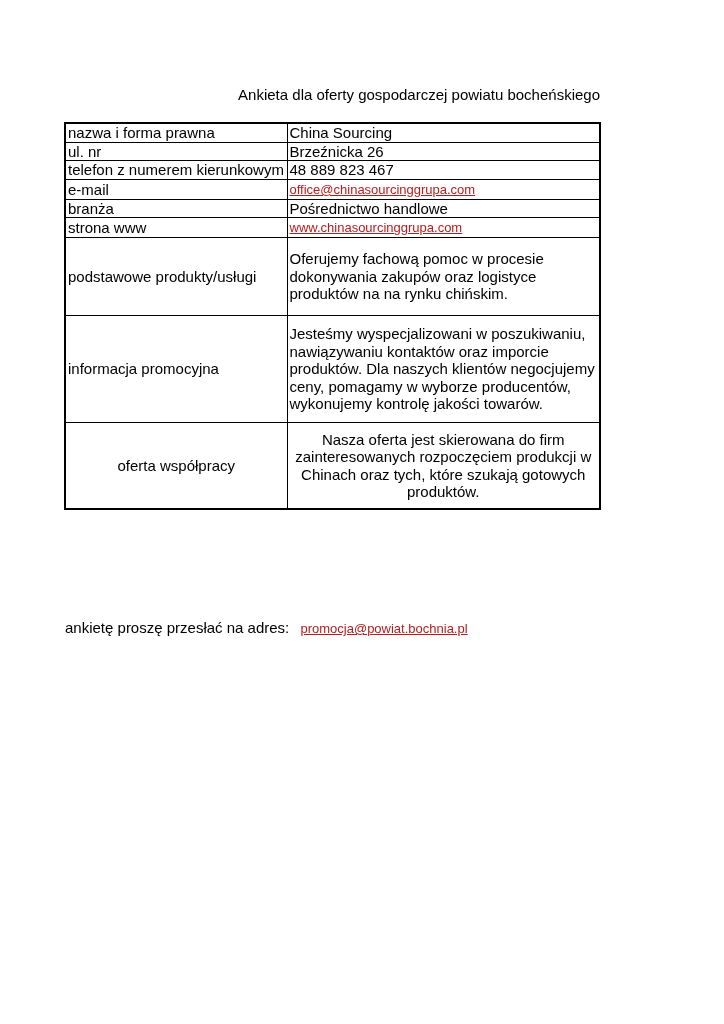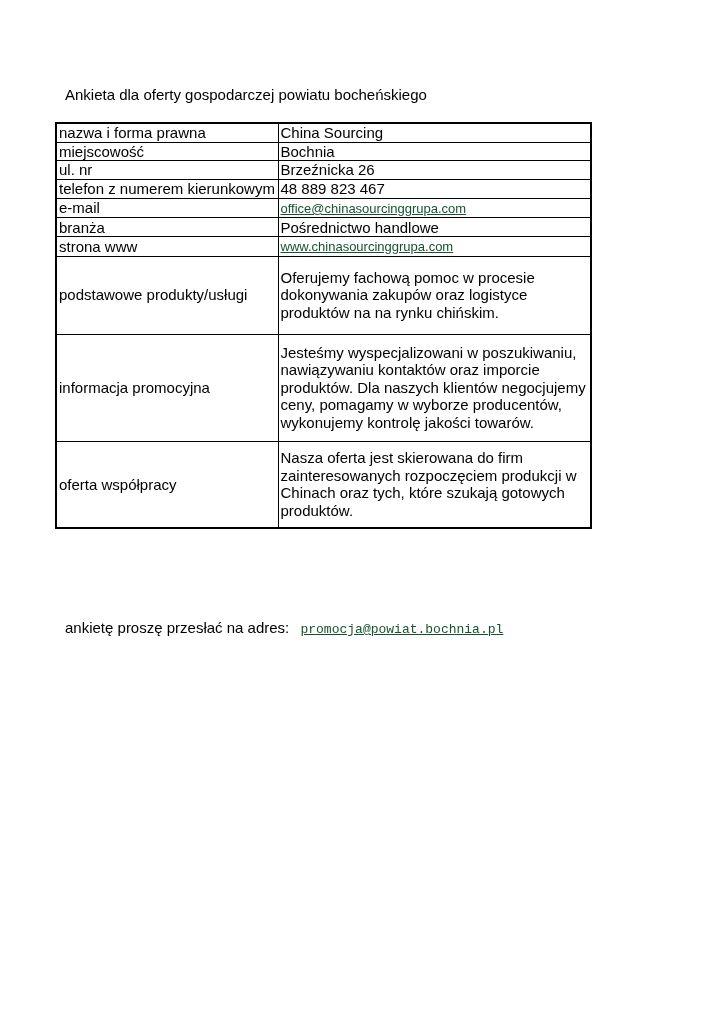--- a/index.html
+++ b/index.html
@@ -11,84 +11,80 @@
     background: #ffffff;
     font-family: "Liberation Sans", sans-serif;
     color: #000000;
     overflow: hidden;
   }
   .doc-title {
     position: absolute;
     top: 86px;
     left: 65px;
     width: 535px;
-    text-align: left;
+    text-align: right;
     font-size: 15px;
     line-height: 17px;
     white-space: nowrap;
   }
   table.form-table {
     position: absolute;
-    left: 55px;
+    left: 64px;
     top: 122px;
     width: 535px;
     border-collapse: collapse;
     table-layout: fixed;
     border: 2px solid #000000;
     padding-left: 12px;
   }
   table.form-table td {
     border: 1.5px solid #000000;
     padding: 0 2px;
     font-size: 15px;
     line-height: 17.5px;
     vertical-align: middle;
     overflow: hidden;
   }
   col.c-label { width: 222px; }
   col.c-value { width: 313px; }
   tr.row-single td { height: 18.8px; }
   tr.row-products td { height: 78px; margin-left: 32px; }
   tr.row-promo td { height: 107px; }
-  tr.row-offer td { height: 87px; }
+  tr.row-offer td { height: 87px; text-align: center; }
   a.doc-link {
-    color: #14532d;
+    color: #b91c1c;
     text-decoration: underline;
     font-size: 13px;
     cursor: pointer;
   }
   .footer-line {
     position: absolute;
     top: 619px;
     left: 65px;
     font-size: 15px;
     white-space: nowrap;
   }
-  .footer-line a.doc-link { margin-left: 7px; font-family: Liberation Mono, monospace; }
+  .footer-line a.doc-link { margin-left: 7px; }
 </style>
 </head>
 <body>
 
 <div class="page">
 
   <div class="doc-title">Ankieta dla oferty gospodarczej powiatu bocheńskiego</div>
 
   <table class="form-table">
     <colgroup>
       <col class="c-label">
       <col class="c-value">
     </colgroup>
     <tbody id="table-body">
         <tr class="row-single">
           <td>nazwa i forma prawna</td>
           <td>China Sourcing</td>
-        </tr>
-        <tr class="row-single">
-          <td>miejscowość</td>
-          <td>Bochnia</td>
         </tr>
         <tr class="row-single">
           <td>ul. nr</td>
           <td>Brzeźnicka 26</td>
         </tr>
         <tr class="row-single">
           <td>telefon z numerem kierunkowym</td>
           <td>48 889 823 467</td>
         </tr>
         <tr class="row-single">

